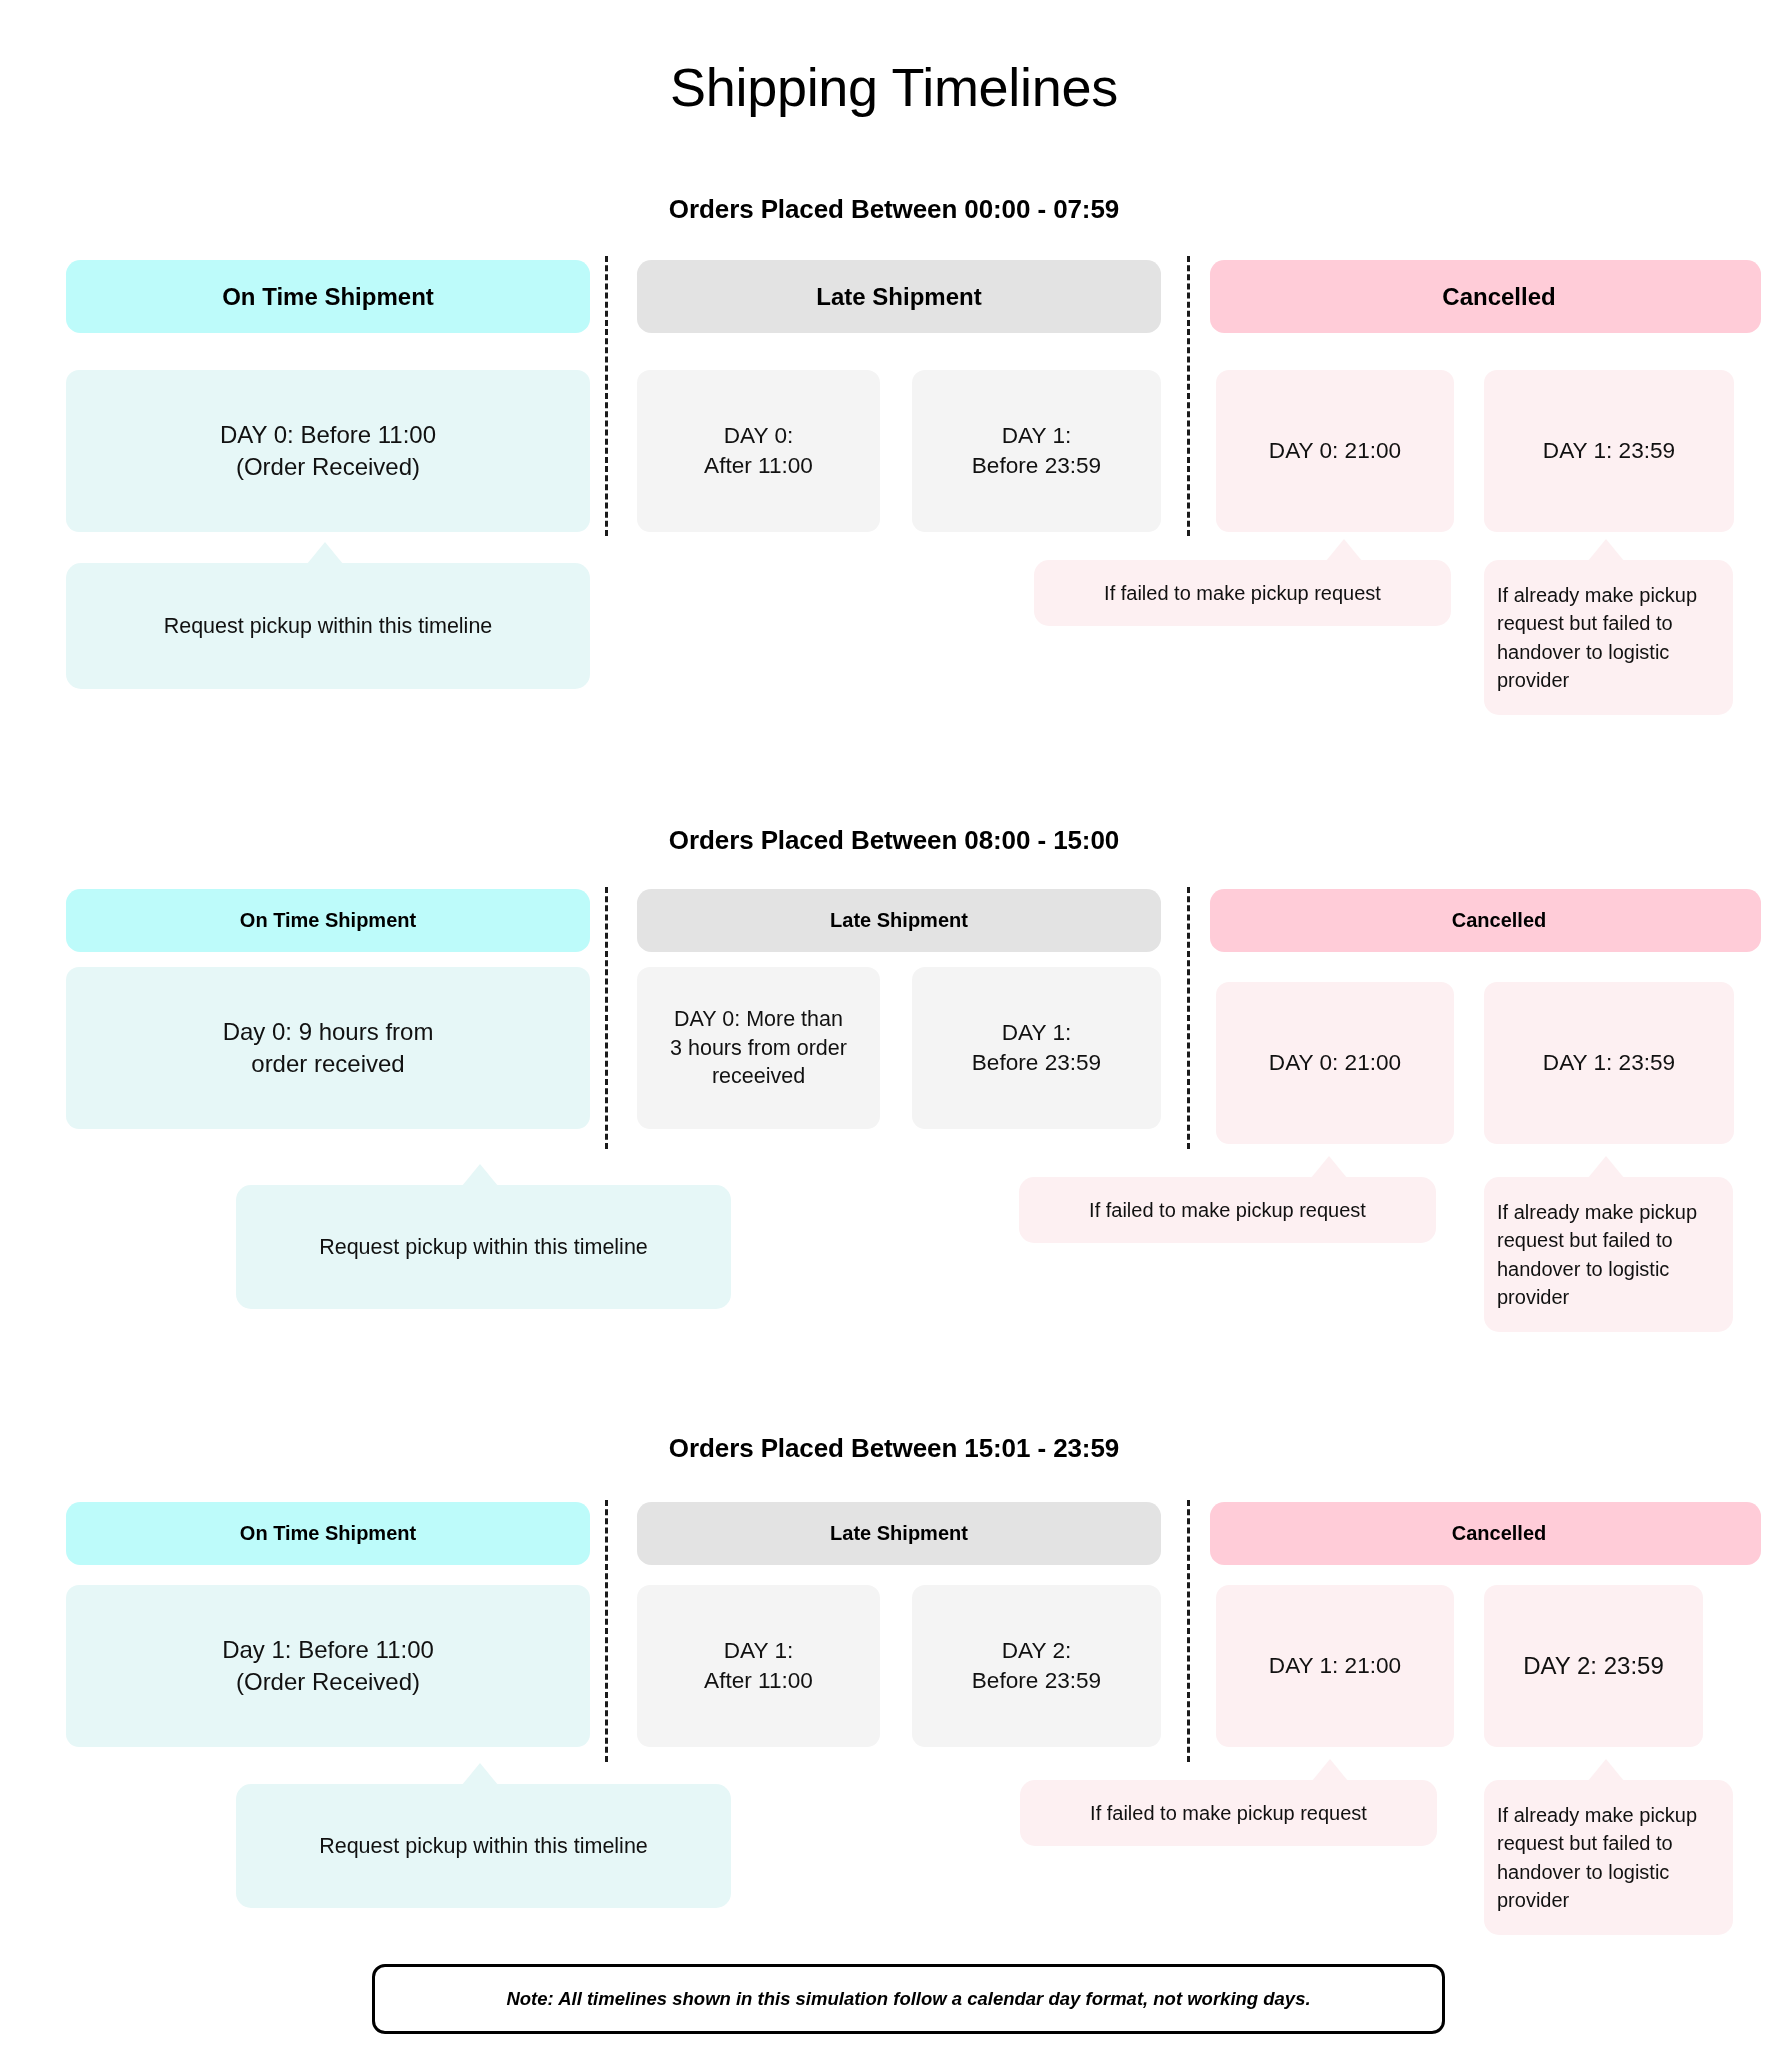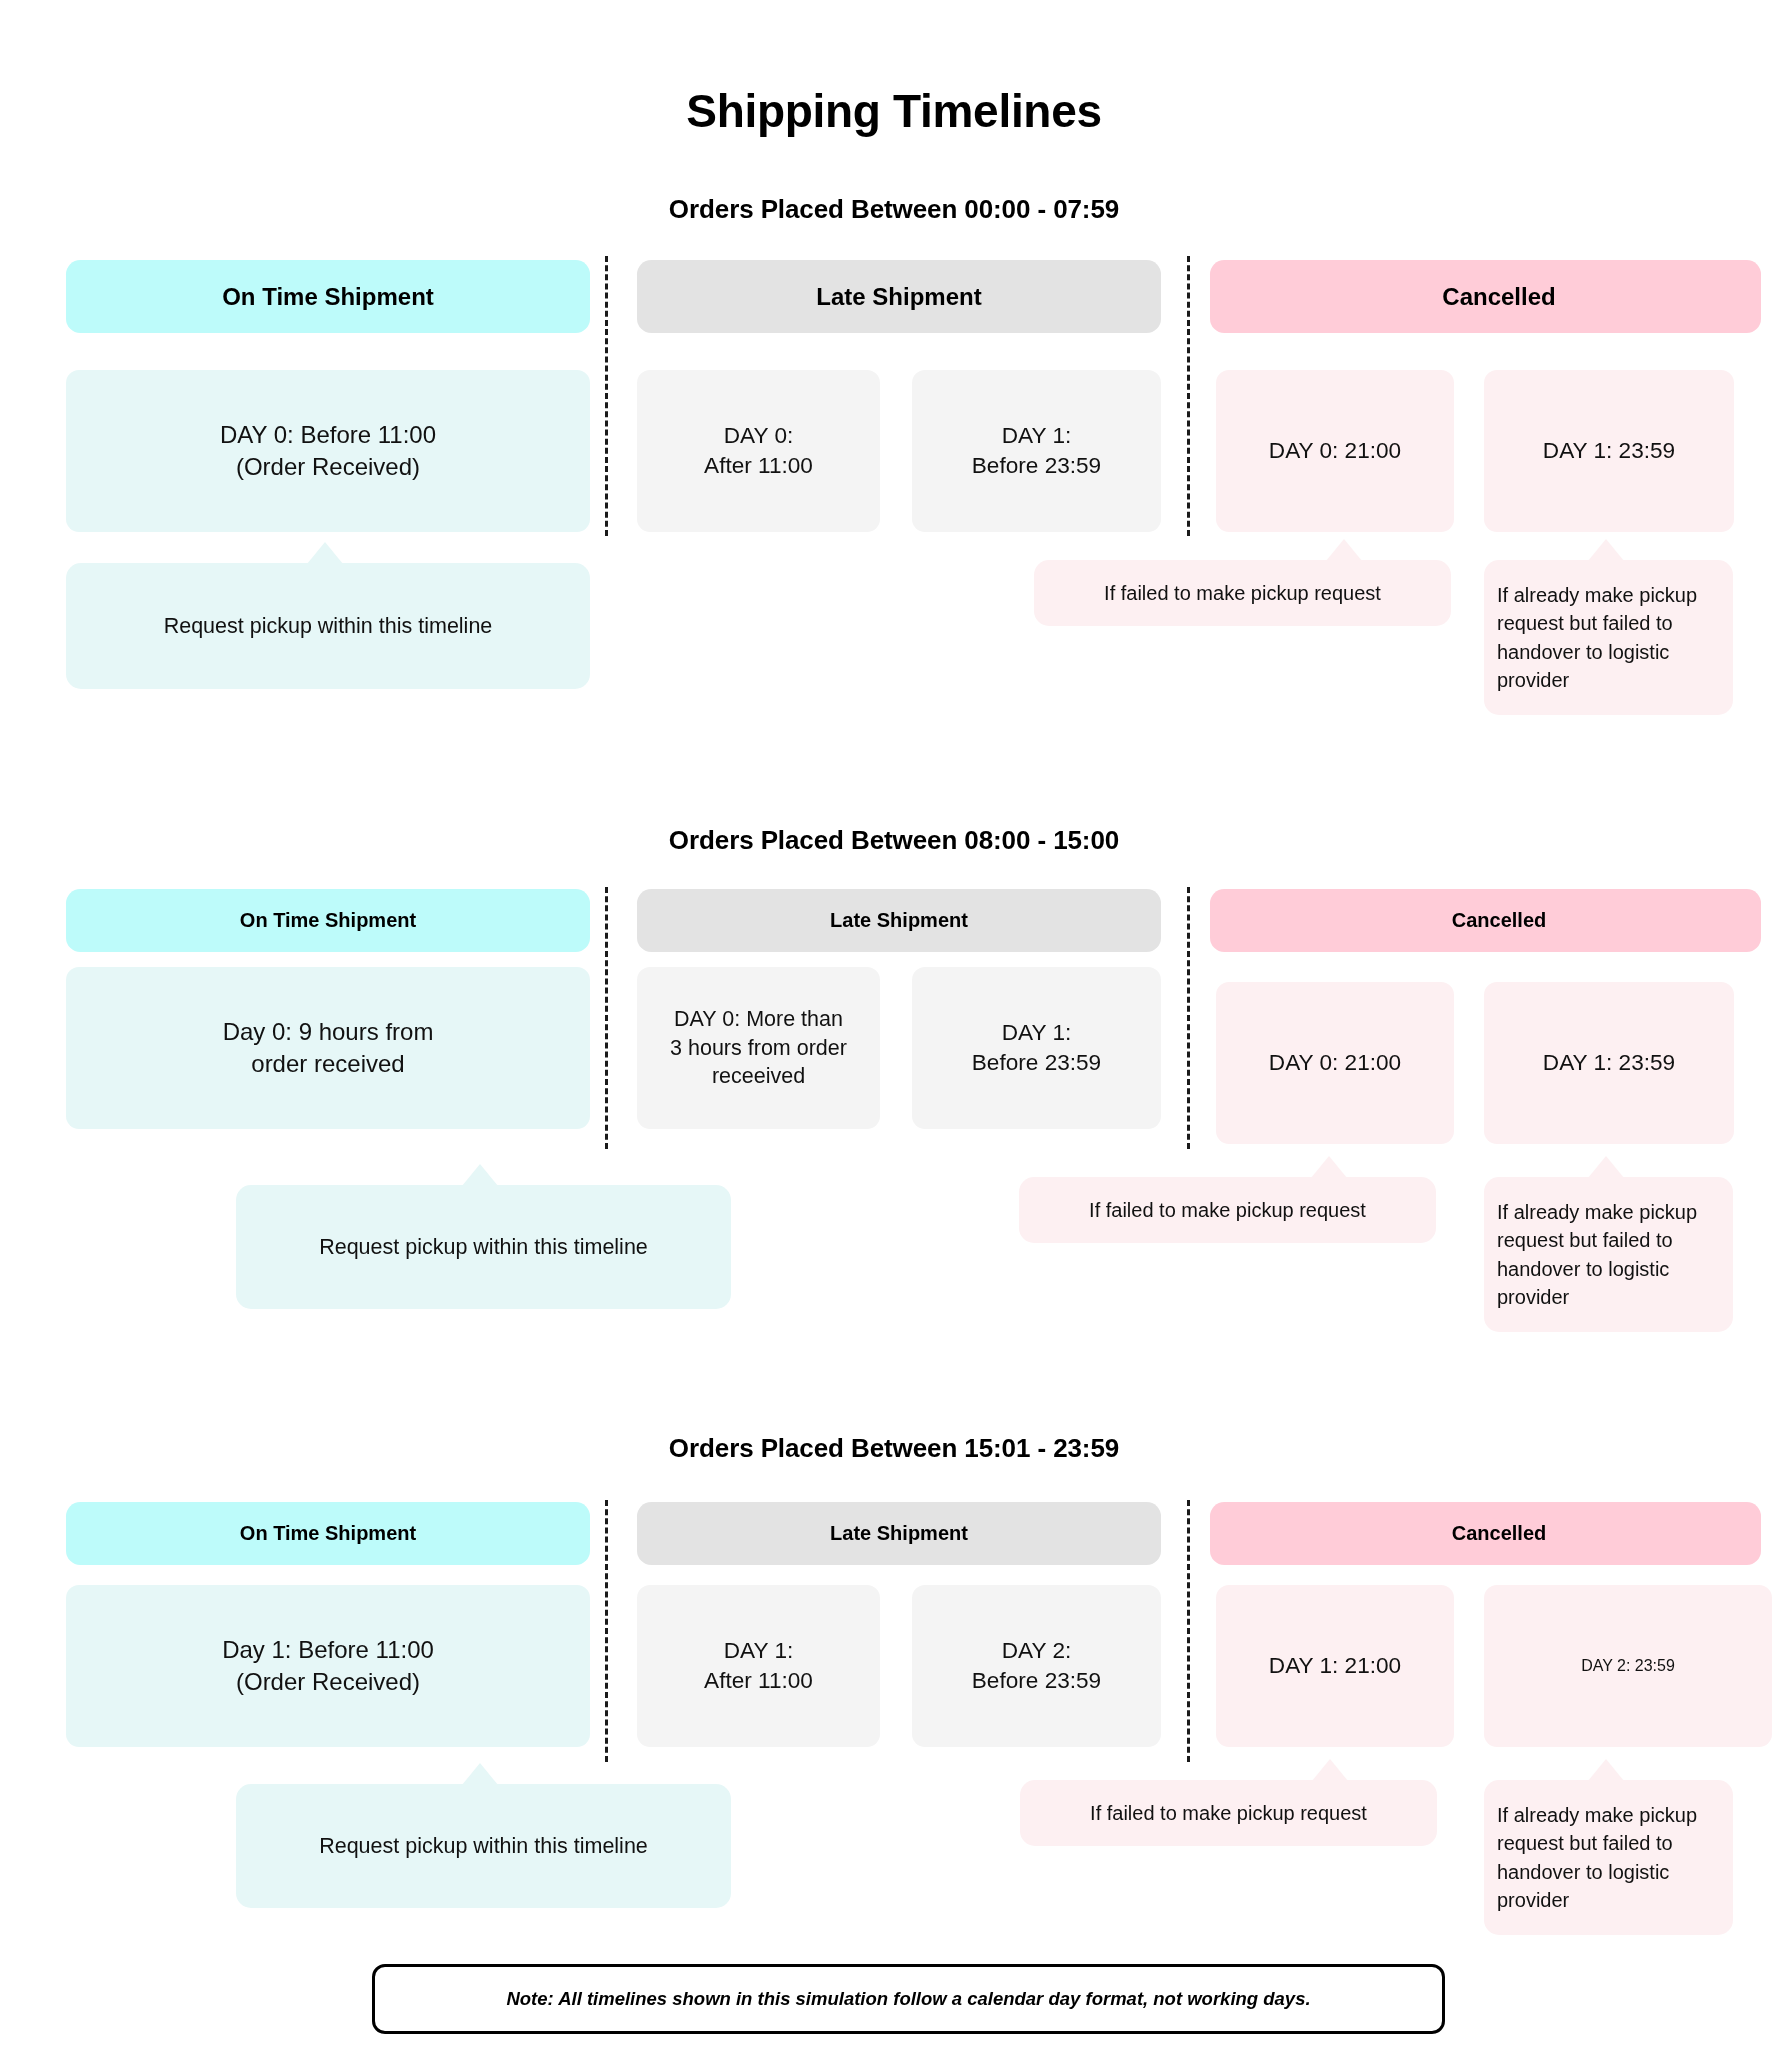--- a/index.html
+++ b/index.html
@@ -7,23 +7,23 @@
     width:1788px;height:2046px;
     background:#ffffff;
     font-family:"Liberation Sans", sans-serif;
     color:#111111;
     position:relative;
     overflow:hidden;
   }
   .page{position:relative;width:1788px;height:2046px;}
 
   .main-title{
-    position:absolute;left:0;top:84px;width:1788px;
-    text-align:center;
-    font-size:46px;font-weight:bold;letter-spacing:-0.3px;
+    position:absolute;left:0;top:56px;width:1788px;
+    text-align:center;
+    font-size:54px;font-weight:normal;letter-spacing:-0.3px;
     color:#000;
   }
 
   .section{position:absolute;left:0;width:1788px;}
   .section-title{
     position:absolute;left:0;width:1788px;text-align:center;
     font-size:26px;font-weight:bold;color:#000;letter-spacing:-0.1px;
   }
 
   
@@ -231,21 +231,21 @@
       <span>DAY 2:
 Before 23:59</span>
     </div>
 
     <div class="col-head head-cancel" style="left:1210px;top:1502px;width:524px;height:63px;font-size:20px;">
       <span>Cancelled</span>
     </div>
     <div class="card card-pink" style="left:1216px;top:1585px;width:238px;height:162px;font-size:22.6px;white-space:pre-line;">
       <span>DAY 1:  21:00</span>
     </div>
-    <div class="card card-pink" style="left:1484px;top:1585px;width:288px;height:162px;font-size:16px;white-space:pre-line;">
+    <div class="card card-pink" style="left:1484px;top:1585px;width:219px;height:162px;font-size:24px;white-space:pre-line;">
       <span>DAY 2:  23:59</span>
     </div>
     <div class="callout callout-pink" style="left:1020px;top:1780px;width:417px;height:66px;font-size:20px;">
       <span class="ptr" style="left:292px;"></span>
       <span>If failed to make pickup request</span>
     </div>
     <div class="callout callout-pink txt-left" style="left:1484px;top:1780px;width:249px;height:155px;font-size:20px;">
       <span class="ptr" style="left:104px;"></span>
       <span>If already make pickup request but failed to handover to logistic provider</span>
     </div>

